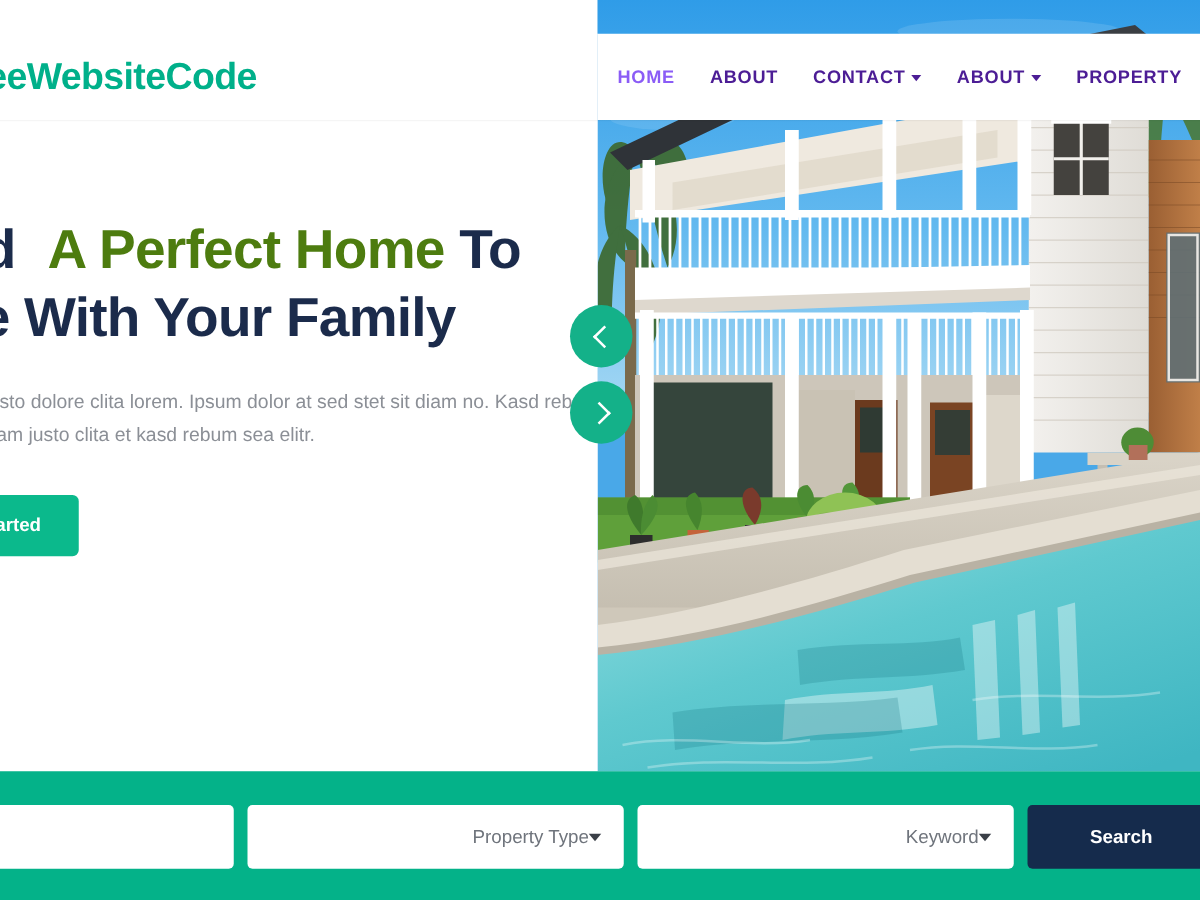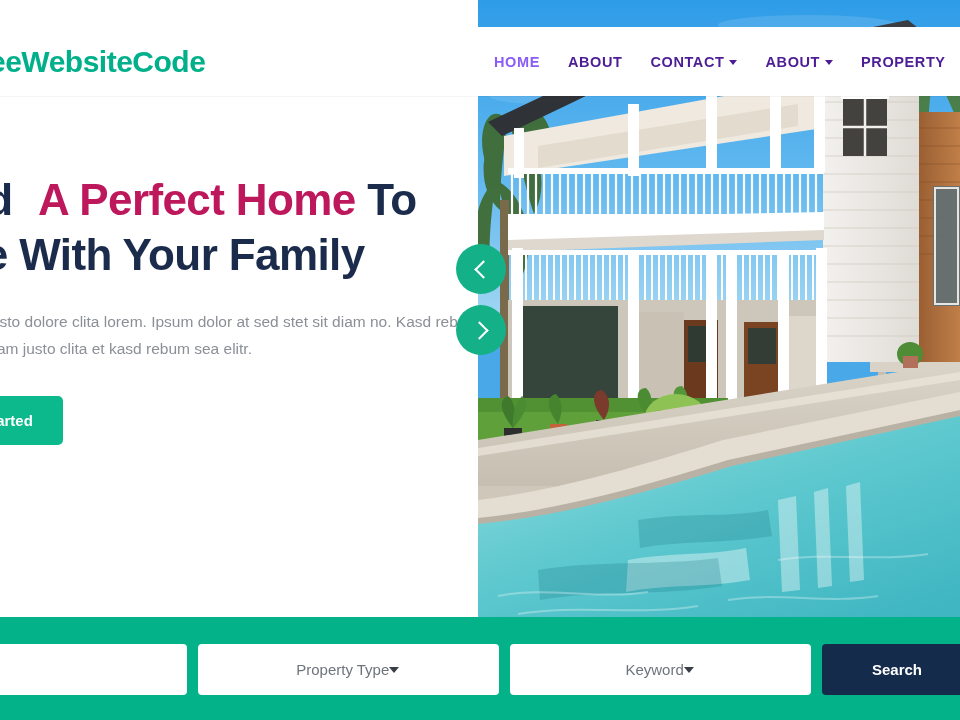--- a/index.html
+++ b/index.html
@@ -73,21 +73,21 @@
   }
   .hero-inner {
     position:absolute;
     left:-78px; top:76px; width:556px;
   }
   .hero-title {
     font-size:44px; font-weight:bold; line-height:1.26;
     color:#1b2b4b; letter-spacing:-0.6px;
     white-space:nowrap;
   }
-  .hero-title .hl { color:#be185d;margin-left:14px; }
+  .hero-title .hl { color:#4d7c0f;margin-left:14px; }
   .hero-sub {
     margin-top:26px;
     font-size:15.5px; line-height:1.72; color:#8b8f96;
     width:560px;
   }
   .hero-btn {
     margin-top:34px;
     display:inline-block;
     background:#0bb98c; color:#ffffff;
     font-size:15px; font-weight:bold;
@@ -130,21 +130,21 @@
     border:none; border-radius:4px;
     font-size:15px; color:#6f747c;
     padding:0 16px;
     display:flex; align-items:center;
     font-family:"Liberation Sans", sans-serif;
     margin-right:11px;
   }
   .fld-keyword { width:320px; }
   .fld-select {
     width:326px;
-    justify-content:center;
+    justify-content:flex-end;
     cursor:pointer;
   }
   .sel-caret {
     width:0;height:0;
     border-left:5px solid transparent;
     border-right:5px solid transparent;
     border-top:6px solid #3a3f47;
     margin-right:2px;
   }
   .search-btn {

